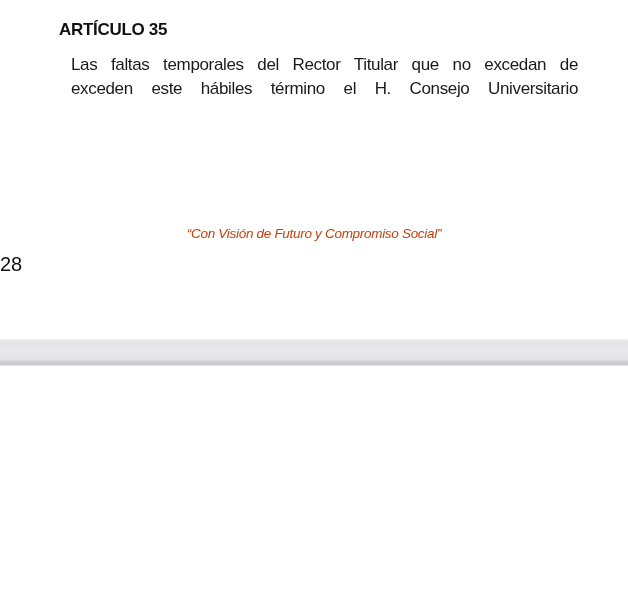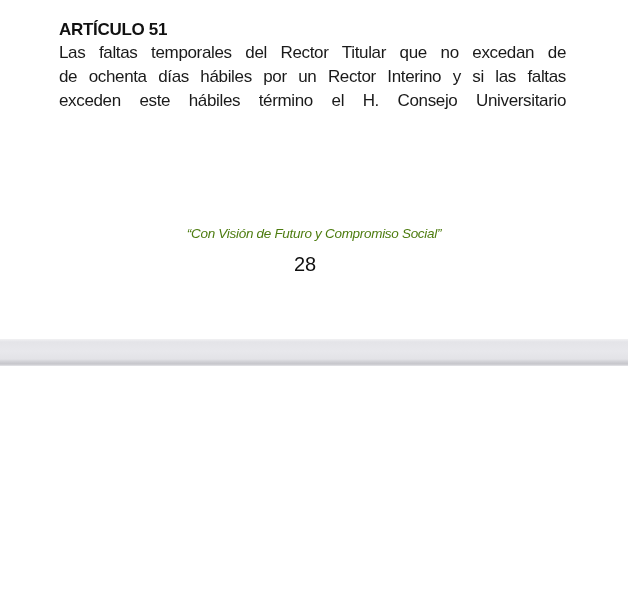--- a/index.html
+++ b/index.html
@@ -37,48 +37,47 @@
     .article-body {
       position: absolute;
       left: 59px;
       top: 41px;
       width: 507px;
       font-size: 17px;
       line-height: 24px;
       text-align: justify;
       text-align-last: justify;
       color: #1a1a1a;
-      margin: 0;
+      margin: 12px;
       letter-spacing: -0.35px;
       word-spacing: 0px;
     }
     .article-body .line {
       display: block;
       text-align: justify;
       text-align-last: justify;
       white-space: nowrap;
       height: 24px;
     }
     .motto {
       position: absolute;
       left: 0;
       width: 628px;
       top: 226px;
       text-align: center;
       font-style: italic;
       font-size: 13.5px;
       letter-spacing: -0.3px;
-      color: #4d7c0f;
+      color: #c2410c;
     }
     .page-number {
       position: absolute;
       left: 0;
       width: 610px;
       top: 253px;
-      text-align: center;
       font-size: 20px;
       color: #111111;
     }
     .page-gap {
       position: absolute;
       left: 0;
       top: 339px;
       width: 628px;
       height: 27px;
       background: linear-gradient(to bottom,
@@ -96,25 +95,24 @@
       top: 366px;
       width: 628px;
       height: 225px;
       background: #ffffff;
     }
   </style>
 </head>
 <body>
 
 <div class="page-top">
-  <h2 class="article-heading">ARTÍCULO 51</h2>
+  <h2 class="article-heading">ARTÍCULO 35</h2>
 
   <div class="article-body">
     <span class="line">Las faltas temporales del Rector Titular que no excedan de</span>
-    <span class="line">de ochenta días hábiles por un Rector Interino y si las faltas</span>
     <span class="line">exceden este hábiles término el H. Consejo Universitario</span>
   </div>
 
   <div class="motto">“Con Visión de Futuro y Compromiso Social”</div>
 
   <div class="page-number">28</div>
 </div>
 
 <div class="page-gap"></div>
 

